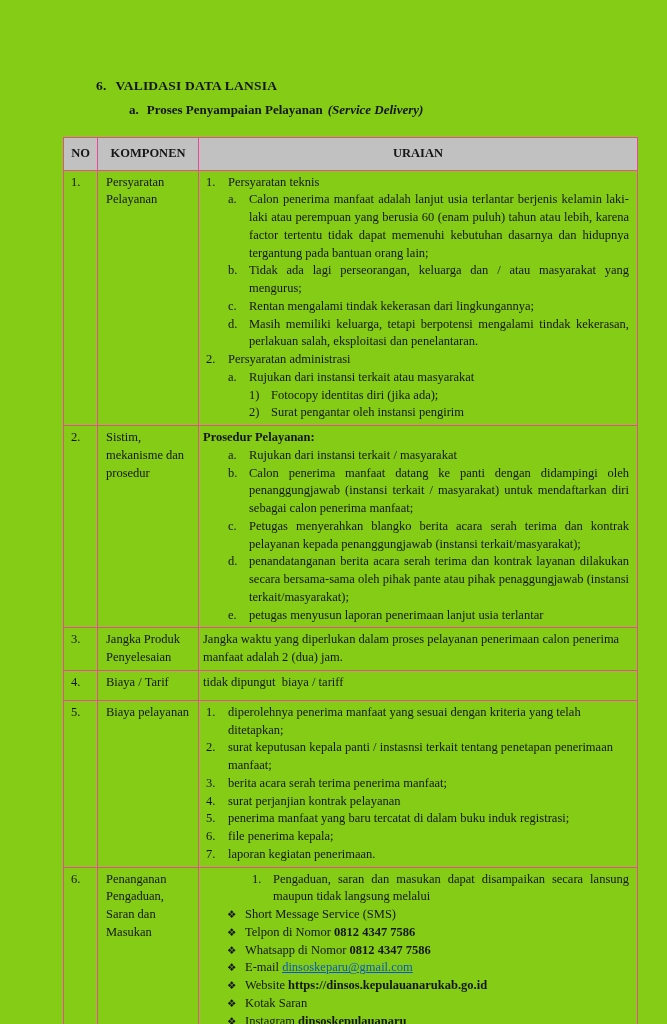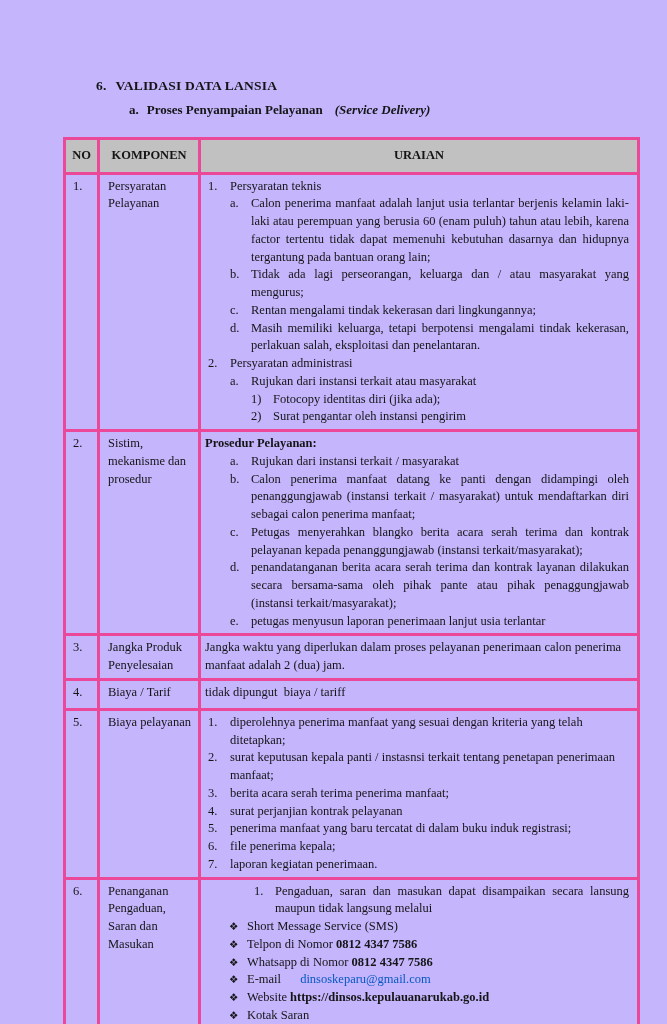--- a/index.html
+++ b/index.html
@@ -1,32 +1,32 @@
 <!DOCTYPE html>
 <html><head>
 <meta charset="utf-8">
 <style>
   html,body { margin:0; padding:0; background:#e9e9e9; }
   .page {
-    width:667px; height:1024px; margin:0 auto; background:#c4b5fd;
+    width:667px; height:1024px; margin:0 auto; background:#84cc16;
     font-family:"Liberation Serif","DejaVu Serif",serif;
     font-size:12.5px; color:#151515; line-height:1.42;
     box-sizing:border-box; padding-top:76px; overflow:hidden; position:relative;
   }
   .title { margin-left:96px; font-weight:bold; font-size:13.5px; letter-spacing:.2px; }
   .title .num { display:inline-block; margin-right:9px; }
   .subtitle { margin-left:129px; margin-top:6px; font-weight:bold; font-size:13px; }
   .subtitle .num { display:inline-block; margin-right:8px; }
-  .subtitle .it { font-style:italic; margin-left:12px;font-family:Liberation Serif, serif; }
+  .subtitle .it { font-style:italic; margin-left:5px;font-family:Liberation Serif, serif; }
 
   table.doc { border-collapse:collapse; table-layout:fixed; width:574px; margin:17px 0 0 63px; }
   table.doc col.c-no { width:34px; }
   table.doc col.c-komp { width:101px; }
   table.doc col.c-ur { width:439px; }
-  table.doc th, table.doc td { border:3px solid #ec4899; vertical-align:top; }
+  table.doc th, table.doc td { border:1px solid #ec4899; vertical-align:top; }
   table.doc thead th {
     background:#c1c1c1; font-weight:bold; font-size:12.5px; text-align:center;
     height:28px; vertical-align:middle; padding:2px;
   }
   td.no { padding:3px 2px 3px 7px; }
   td.komp { padding:3px 4px 3px 8px; }
   td.ur { padding:3px 8px 3px 4px; }
 
   .bold { font-weight:bold; }
   .just { text-align:justify; }
@@ -34,21 +34,21 @@
 
   .li { position:relative; }
   .li .m { position:absolute; top:0; }
   .l1 { padding-left:25px; } .l1 > .m { left:3px; }
   .l2 { padding-left:46px; } .l2 > .m { left:25px; }
   .l3 { padding-left:68px; } .l3 > .m { left:46px; }
 
   .r6n { padding-left:70px; } .r6n > .m { left:49px; }
   .r6b { padding-left:42px; } .r6b > .m { left:24px; font-family:"DejaVu Sans","Liberation Serif",sans-serif; font-size:10.5px; top:1px; }
 
-  .link { color:#0757c4; cursor:pointer;margin-left:16px; }
+  .link { color:#0757c4; text-decoration:underline; cursor:pointer; }
 
   tr.hrow { height:30px; }
   tr.r1 { height:212px; } tr.r2 { height:168px; } tr.r3 { height:34px; }
   tr.r4 { height:30px; } tr.r5 { height:150px; } tr.r6 { height:192px; }
 </style>
 </head>
 <body>
 
 <div class="page">
 

